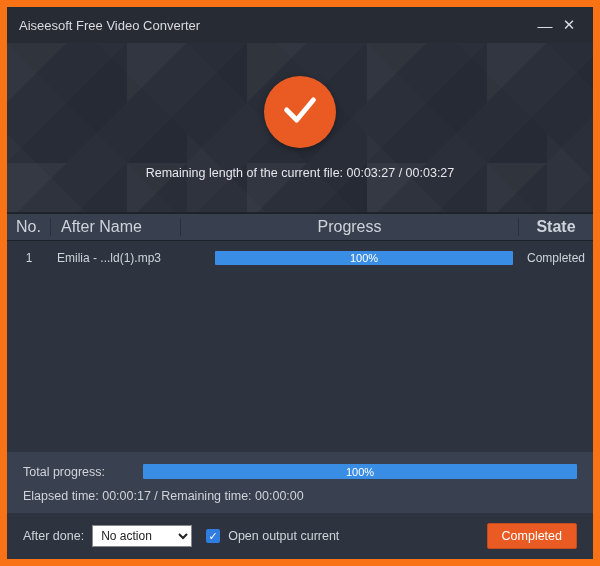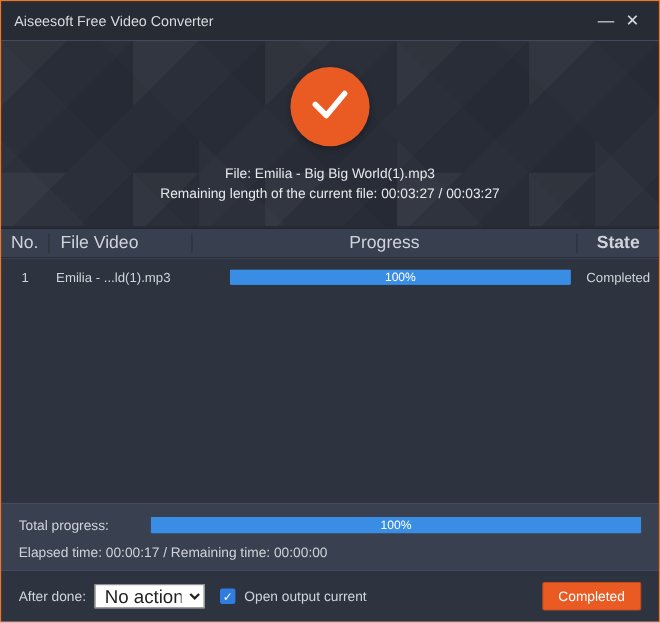--- a/index.html
+++ b/index.html
@@ -6,24 +6,24 @@
   body {
     font-family: "Segoe UI", Arial, sans-serif;
     background: #fff;
     width: 600px;
     height: 566px;
     overflow: hidden;
   }
   .window {
     width: 600px;
     height: 566px;
-    background: #c4b5fd;
+    background: #fef9c3;
     display: flex;
     flex-direction: column;
-    border: 1px solid #f97316;
+    border: 7px solid #f97316;
   }
   .titlebar {
     height: 36px;
     background: #262b34;
     display: flex;
     align-items: center;
     padding: 0 12px;
     color: #d8dbe0;
     font-size: 13px;
   }
@@ -134,21 +134,21 @@
     height: 46px;
     padding: 0 16px;
     background: #2e343f;
     color: #cfd3da;
     font-size: 12.5px;
     gap: 8px;
   }
   .select {
     background: #fff;
     color: #222;
-    font-size: 17px;
+    font-size: 12px;
     height: 22px;
     border: 1px solid #888;
     padding: 0 4px;
     width: 100px;
   }
   .chk {
     width: 14px;
     height: 14px;
     display: inline-flex;
     align-items: center;
@@ -183,27 +183,26 @@
   </div>
 
   <div class="banner">
     <div class="check-circle">
       <span>
         <svg viewBox="0 0 24 24">
             <path d="M4 12 L10 18 L20 6" stroke="#fff" stroke-width="3" fill="none" stroke-linecap="round" stroke-linejoin="round"></path>
           </svg>
       </span>
     </div>
-    <div class="line">File: Emilia - Big Big World(1).mp3</div>
     <div class="line">Remaining length of the current file: 00:03:27 / 00:03:27</div>
   </div>
 
   <div class="table-head">
     <div class="col-no">No.</div>
-    <div class="col-name">File Video</div>
+    <div class="col-name">After Name</div>
     <div class="col-prog">Progress</div>
     <div class="col-state">State</div>
   </div>
 
   <div class="rows">
     <div class="row">
       <div class="cell-no">1</div>
       <div class="cell-name">Emilia - ...ld(1).mp3</div>
       <div class="cell-prog">
         <div class="progress">

